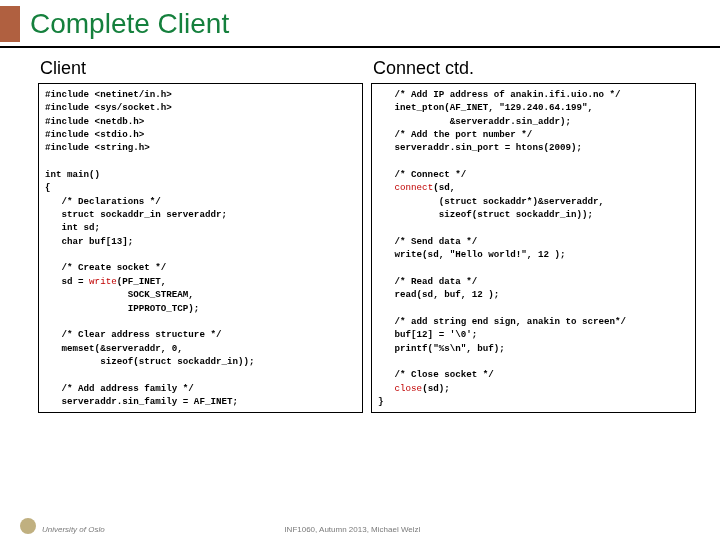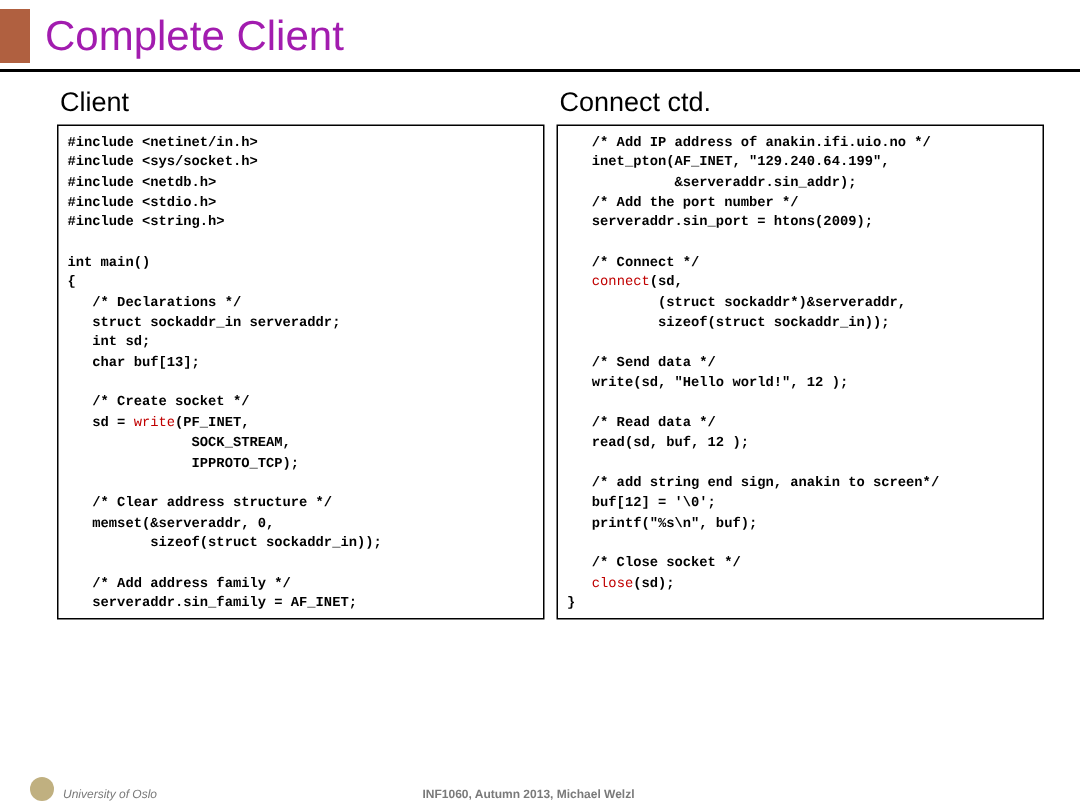--- a/index.html
+++ b/index.html
@@ -1,29 +1,29 @@
 <!DOCTYPE html>
 <html><head>
 <meta charset="utf-8">
 <style>
   * { margin: 0; padding: 0; box-sizing: border-box; }
   body { width: 720px; height: 540px; background: #fff; font-family: Arial, sans-serif; position: relative; }
   .slide { width: 100%; height: 100%; padding: 0; }
   .title-bar { display: flex; align-items: center; padding: 6px 0 4px 0; border-bottom: 2px solid #000; }
   .title-accent { width: 20px; height: 36px; background: #b06040; margin-right: 10px; }
-  .title-text { font-size: 28px; font-weight: normal; color: #a21caf; }
+  .title-text { font-size: 28px; font-weight: normal; color: #15803d; }
   .content { display: flex; gap: 8px; padding: 10px 24px 16px 38px; }
   .col { flex: 1; }
   .subhead { font-size: 18px; color: #000; margin-bottom: 4px; padding-left: 2px; }
   .codebox { border: 1.2px solid #000; font-family: "Courier New", monospace; font-size: 9.2px; font-weight: bold; line-height: 1.45; padding: 4px 6px; white-space: pre; color: #000; }
   .fnred { color: #c00000; font-weight: normal; }
   .footer { position: absolute; bottom: 6px; left: 0; width: 100%; display: flex; align-items: flex-end; font-size: 8px; color: #7a7a7a; }
   .footer .logo { width: 16px; height: 16px; border-radius: 50%; background: #c0b080; margin: 0 6px 0 20px; }
   .footer .uni { font-style: italic; }
-  .footer .mid { flex: 1; text-align: center; font-weight: bold; }
+  .footer .mid { flex: 1; text-align: center; }
 </style>
 </head>
 <body>
 
 <div class="slide">
 
   <div class="title-bar">
     <div class="title-accent"></div>
     <div class="title-text">Complete Client</div>
   </div>

